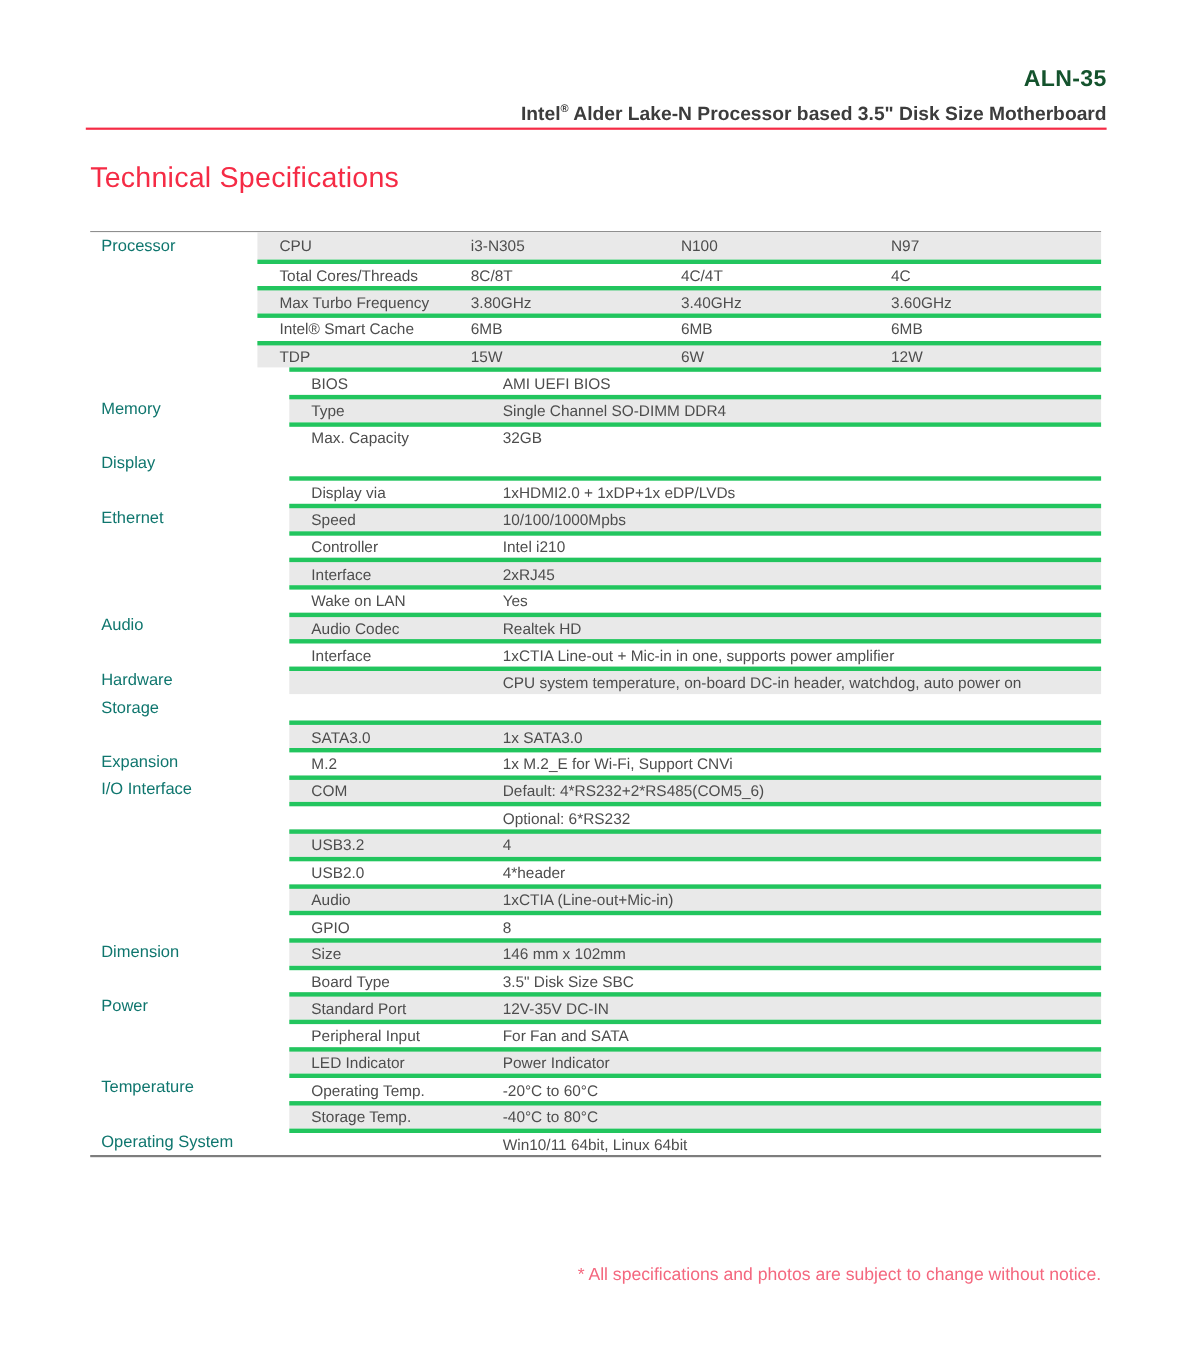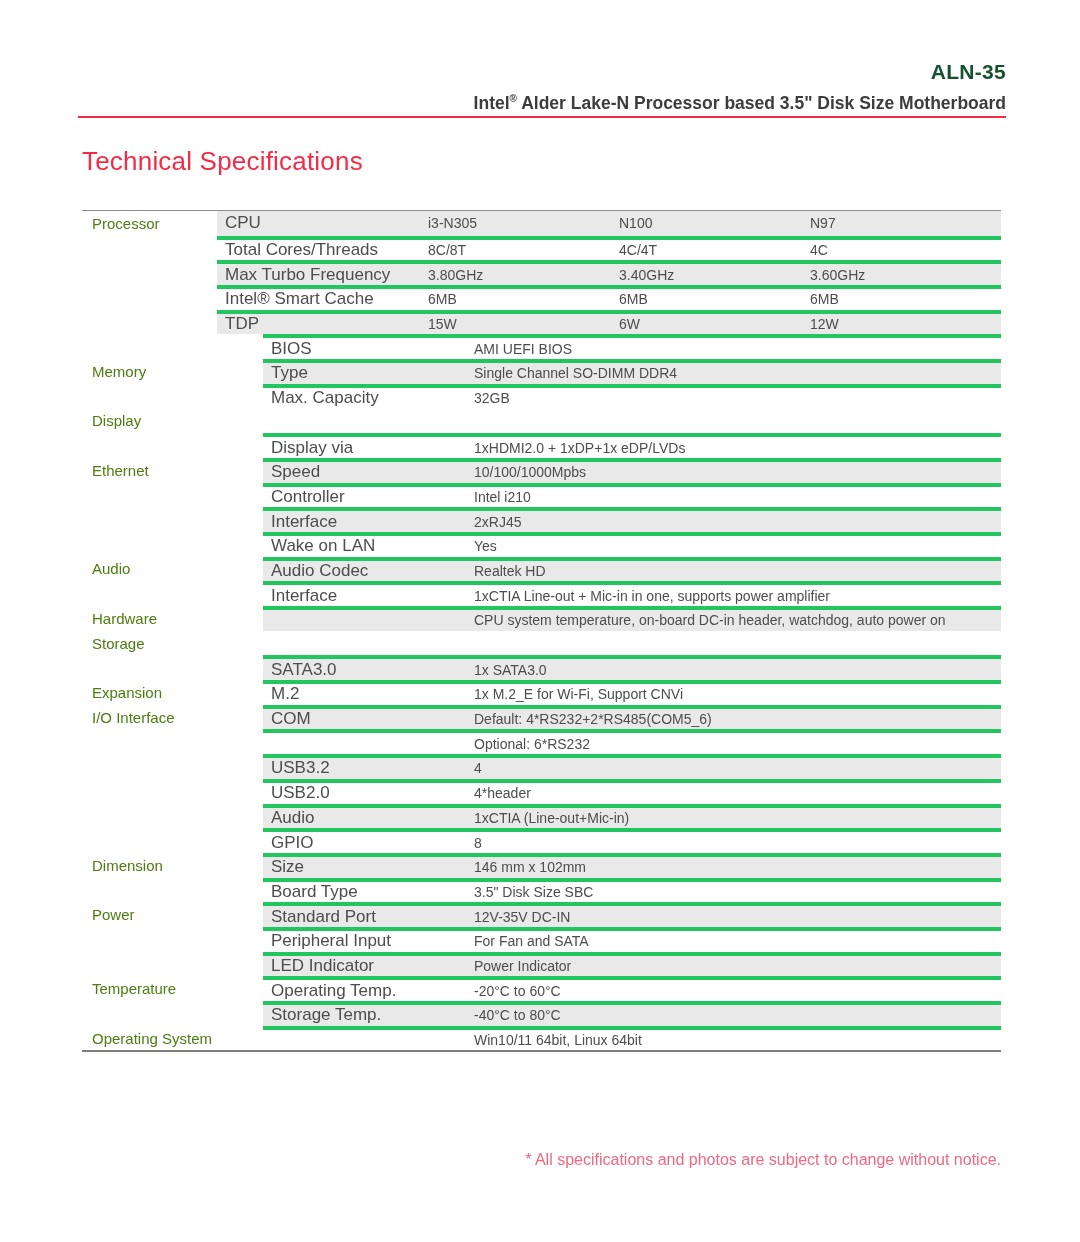--- a/index.html
+++ b/index.html
@@ -68,40 +68,40 @@
     height: 24.7px;
     align-items: stretch;
   }
   .cat-cell {
     width: 181px;
     box-sizing: border-box;
     padding-left: 10px;
     display: flex;
     align-items: center;
     font-size: 15px;
-    color: #4d7c0f;
+    color: #0f766e;
     white-space: nowrap;
   }
   .sub-cell {
     flex: 1;
     display: flex;
     align-items: center;
     box-sizing: border-box;
   }
   .spec-row:not(:first-child) .sub-cell {
     border-top: 4px solid #22c55e;
   }
   .sub-cell.shaded {
     background: #e9e9e9;
   }
   .label-cell {
-    width: 211px;
+    width: 194px;
     box-sizing: border-box;
-    padding-left: 8px;
-    font-size: 17px;
+    padding-left: 20px;
+    font-size: 14px;
     color: #4d4d4d;
     white-space: nowrap;
     flex-shrink: 0;
   }
   .value-cell {
     font-size: 14px;
     color: #4d4d4d;
     white-space: nowrap;
   }
   .value-cell.fixed { width: 191px; flex-shrink: 0; }

